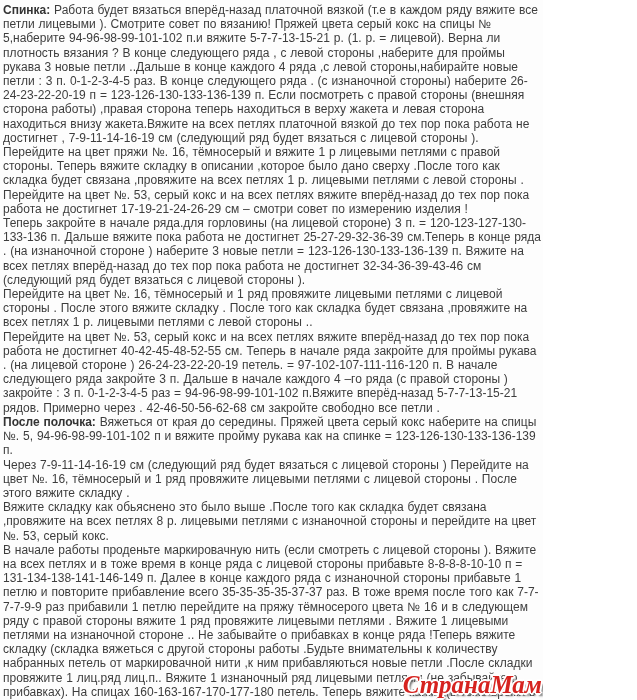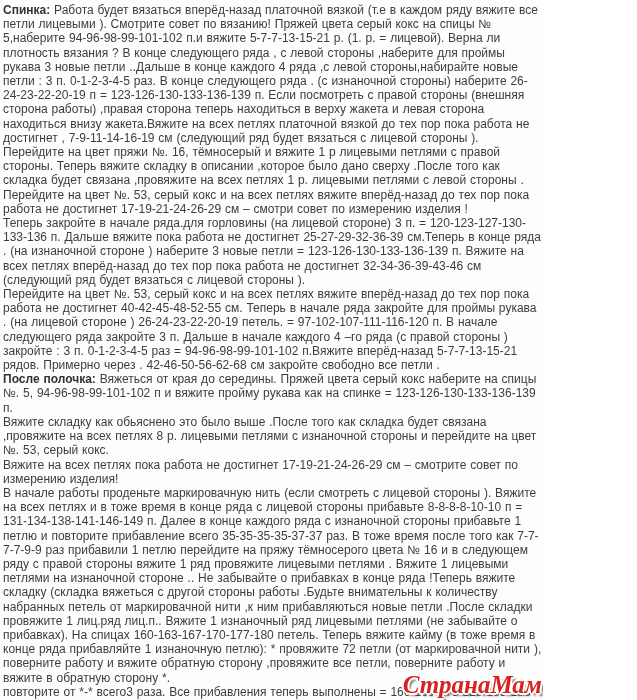--- a/index.html
+++ b/index.html
@@ -55,21 +55,22 @@
   }
 </style>
 </head>
 <body>
 
 <div class="page" style="background: rgb(253, 253, 253);">
   <div class="doc" id="doc" style="color: rgb(61, 61, 61);">
       <p class="para"><b class="lead">Спинка: </b>Работа будет вязаться вперёд-назад платочной вязкой (т.е в каждом ряду вяжите все петли лицевыми ). Смотрите совет по вязанию! Пряжей цвета серый кокс на спицы № 5,наберите 94-96-98-99-101-102 п.и вяжите 5-7-7-13-15-21  р. (1. р. = лицевой). Верна ли плотность вязания  ? В конце следующего ряда , с левой стороны ,наберите для проймы рукава 3 новые петли ..Дальше в конце каждого 4 ряда ,с левой стороны,набирайте новые петли : 3 п. 0-1-2-3-4-5  раз. В конце следующего ряда . (с изнаночной стороны) наберите 26-24-23-22-20-19  п = 123-126-130-133-136-139  п. Если посмотреть с правой стороны (внешняя сторона работы) ,правая сторона теперь находиться в верху жакета и левая сторона находиться внизу жакета.Вяжите на всех петлях платочной вязкой до тех пор пока работа не достигнет , 7-9-11-14-16-19  см (следующий ряд будет вязаться с лицевой стороны ). Перейдите  на цвет пряжи №. 16, тёмносерый и вяжите 1 р лицевыми петлями  с правой стороны. Теперь вяжите складку в описании ,которое было дано сверху .После того как складка будет связана ,провяжите на всех петлях 1 р. лицевыми петлями с левой стороны .</p>
       <p class="para">Перейдите на цвет №. 53, серый кокс и на всех петлях вяжите вперёд-назад до тех пор пока работа не достигнет 17-19-21-24-26-29  см – смотри совет по измерению изделия !</p>
       <p class="para">Теперь закройте в начале ряда.для горловины (на лицевой стороне) 3 п. = 120-123-127-130-133-136  п. Дальше вяжите пока работа не достигнет 25-27-29-32-36-39  см.Теперь в конце ряда . (на изнаночной стороне ) наберите 3 новые петли = 123-126-130-133-136-139  п. Вяжите на всех петлях вперёд-назад до тех пор пока работа не достигнет 32-34-36-39-43-46  см (следующий ряд будет вязаться с лицевой стороны ).</p>
+      <p class="para">Перейдите на цвет №. 16, тёмносерый и 1 ряд провяжите лицевыми петлями с лицевой стороны . После этого вяжите складку . После того как складка будет связана ,провяжите на всех петлях 1 р. лицевыми петлями с левой стороны ..</p>
       <p class="para">Перейдите на цвет №. 53, серый кокс и на всех петлях вяжите вперёд-назад до тех пор пока работа не достигнет 40-42-45-48-52-55  см. Теперь в начале ряда закройте для проймы рукава . (на лицевой стороне ) 26-24-23-22-20-19  петель. = 97-102-107-111-116-120  п. В начале следующего ряда закройте 3 п. Дальше в начале каждого 4 –го ряда (с правой стороны ) закройте : 3 п. 0-1-2-3-4-5  раз = 94-96-98-99-101-102 п.Вяжите вперёд-назад 5-7-7-13-15-21  рядов. Примерно через . 42-46-50-56-62-68  см закройте свободно все петли .</p>
       <p class="para"><b class="lead">После полочка: </b>Вяжеться от края до середины. Пряжей цвета серый кокс наберите на спицы №. 5, 94-96-98-99-101-102  п и вяжите пройму рукава как на спинке = 123-126-130-133-136-139  п.</p>
+      <p class="para">Через 7-9-11-14-16-19  см (следующий ряд будет вязаться с лицевой стороны ) Перейдите  на цвет №. 16, тёмносерый и 1 ряд провяжите лицевыми  петлями  с лицевой стороны . После этого вяжите складку .</p>
       <p class="para">Вяжите складку как обьяснено это было выше .После того как складка будет связана ,провяжите на всех петлях 8 р. лицевыми петлями с изнаночной стороны и перейдите на цвет №. 53, серый кокс.</p>
-      <p class="para">Вяжите на всех петлях пока работа не достигнет 17-19-21-24-26-29  см – смотрите совет по измерению изделия!</p>
       <p class="para">В начале работы проденьте маркировачную нить (если смотреть с лицевой стороны ). Вяжите на всех петлях и в тоже время в конце ряда с лицевой стороны прибавьте 8-8-8-8-10-10  п = 131-134-138-141-146-149 п. Далее в конце каждого ряда с изнаночной стороны прибавьте 1 петлю и повторите прибавление всего 35-35-35-35-37-37  раз. В тоже время после того как 7-7-7-7-9-9  раз прибавили 1 петлю перейдите на пряжу тёмносерого цвета № 16 и в следующем ряду с правой стороны вяжите 1 ряд провяжите лицевыми петлями . Вяжите 1 лицевыми  петлями на изнаночной стороне .. Не забывайте о прибавках в конце ряда !Теперь вяжите складку (складка вяжеться с другой стороны работы .Будьте внимательны к количеству набранных петель от маркировачной нити ,к ним прибавляються новые петли .После складки провяжите 1 лиц.ряд лиц.п.. Вяжите 1 изнаночный ряд лицевыми петлями (не забывайте о прибавках). На спицах 160-163-167-170-177-180  петель. Теперь вяжите кайму (в тоже время в конце ряда прибавляйте 1 изнаночную петлю): * провяжите 72 петли (от маркировачной нити ), поверните работу и вяжите обратную сторону ,провяжите все петли, поверните работу и вяжите в обратную сторону *.</p>
       <p class="para">повторите от *-* всего3 раза. Все прибавления теперь выполнены = 166-169-173-128-183-186 п. На спица</p>
     </div>
   <div class="watermark" style="color: rgb(214, 35, 31);">СтранаМам</div>
 </div>
 
 </body></html>

